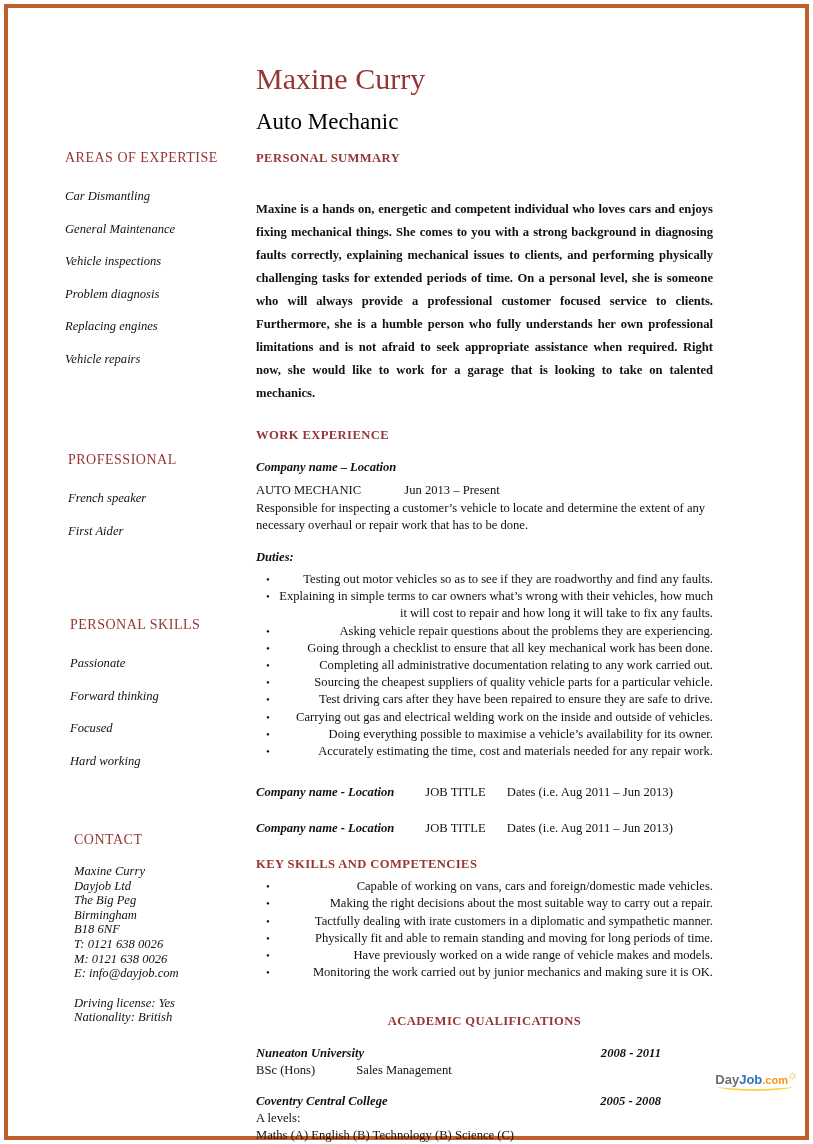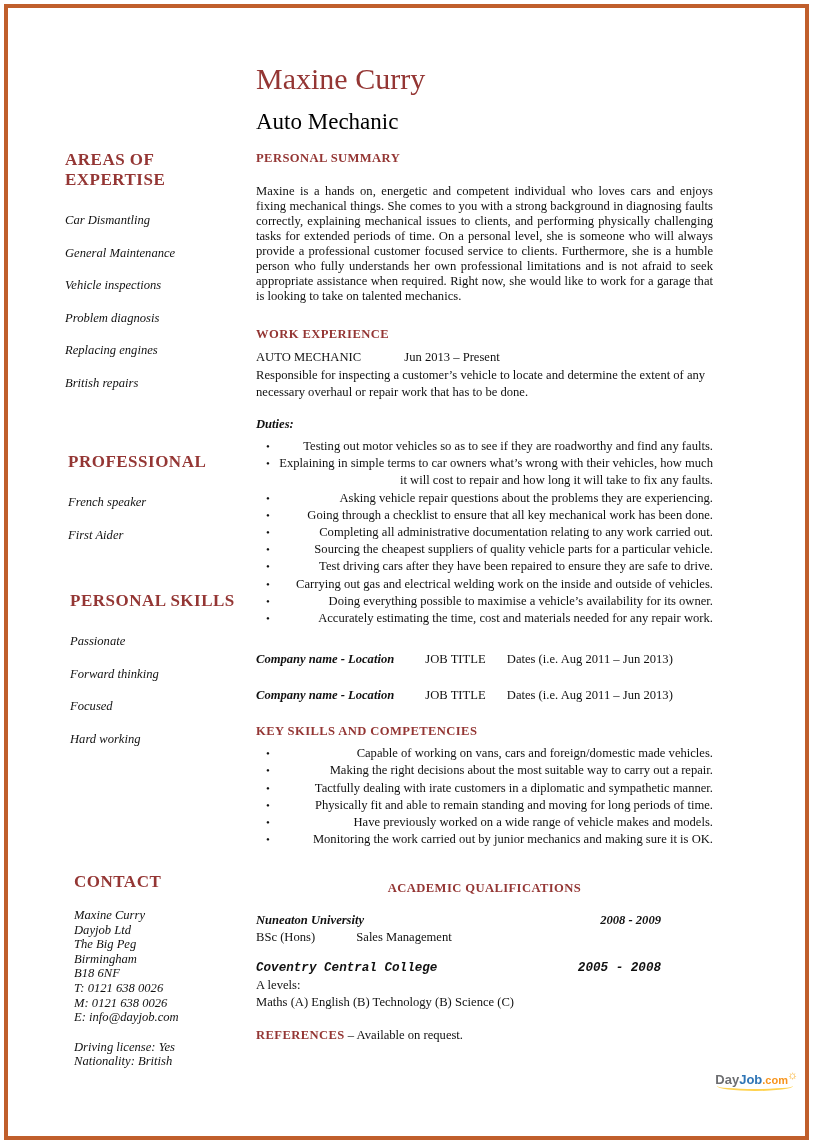--- a/index.html
+++ b/index.html
@@ -22,26 +22,26 @@
   .frame{
     position:absolute;inset:4px;
     border:4px solid var(--border);
     pointer-events:none;
   }
 
   
   .sb-section{position:absolute;width:185px;}
   .sb-expertise{left:65px;top:150px;}
   .sb-professional{left:68px;top:452px;}
-  .sb-skills{left:70px;top:591px;}
-  .sb-contact{left:74px;top:872px;}
+  .sb-skills{left:70px;top:617px;}
+  .sb-contact{left:74px;top:832px;}
   .sb-title{
     color:var(--accent);
-    font-weight:bold;
-    font-size:17px;
+    font-weight:normal;
+    font-size:14px;
     letter-spacing:.5px;
     margin-bottom:24px;
   }
   .sb-item{
     font-style:italic;
     line-height:1;
     margin-bottom:20px;
   }
   .sb-contact .sb-title{margin-bottom:16px;}
   .contact-line{
@@ -70,23 +70,24 @@
     color:var(--accent);
     font-weight:bold;
     letter-spacing:.4px;
     line-height:16px;
   }
   .h-summary{margin-top:14px;}
   .h-work{margin-top:22px;}
   .h-skills{margin-top:20px;}
   .h-academic{margin-top:32px;text-align:center;}
   .summary{
-    margin:18px 0 0;
-    line-height:15px;
+    margin:32px 0 0;
+    line-height:23px;
     text-align:justify;
+    font-weight:bold;
   }
   .bold-italic{font-weight:bold;font-style:italic;}
   .company-line{margin-top:17px;line-height:15px;}
   .role-line{margin-top:7px;line-height:16px;}
   .role-dates{margin-left:40px;}
   .role-summary{margin:2px 0 0;line-height:17px;}
   .duties-label{margin-top:16px;line-height:15px;}
   ul.bullets{
     list-style:none;
     margin:6px 0 0;
@@ -109,21 +110,21 @@
   .prev-role .pr-job{margin-left:28px;}
   .prev-role .pr-dates{margin-left:18px;}
   .edu-row{
     display:flex;
     justify-content:space-between;
     padding-right:52px;
     line-height:16px;
     text-align:center;
   }
   .edu-row-1{margin-top:16px;}
-  .edu-row-2{margin-top:14px;font-family:Liberation Mono, monospace;}
+  .edu-row-2{margin-top:14px;}
   .edu-detail{margin-top:2px;line-height:15.5px;}
   .edu-subject{margin-left:38px;}
   .references{margin-top:16px;line-height:16px;}
   .ref-heading{color:var(--accent);font-weight:bold;letter-spacing:.4px;}
 
   
   .logo{
     position:absolute;
     right:14px;top:1072px;
     font-family:"Liberation Sans", sans-serif;
@@ -155,21 +156,21 @@
 
   <aside>
 
     <section class="sb-section sb-expertise">
       <div class="sb-title">AREAS OF EXPERTISE</div>
       <div class="sb-item">Car Dismantling</div>
       <div class="sb-item">General Maintenance</div>
       <div class="sb-item">Vehicle inspections</div>
       <div class="sb-item">Problem diagnosis</div>
       <div class="sb-item">Replacing engines</div>
-      <div class="sb-item">British repairs</div>
+      <div class="sb-item">Vehicle repairs</div>
     </section>
 
     <section class="sb-section sb-professional">
       <div class="sb-title">PROFESSIONAL</div>
       <div class="sb-item">French speaker</div>
       <div class="sb-item">First Aider</div>
     </section>
 
     <section class="sb-section sb-skills">
       <div class="sb-title">PERSONAL SKILLS</div>
@@ -199,20 +200,21 @@
 
   <main class="main">
 
     <h1 class="candidate-name">Maxine Curry</h1>
     <h2 class="candidate-title">Auto Mechanic</h2>
 
     <div class="section-heading h-summary">PERSONAL SUMMARY</div>
     <p class="summary">Maxine is a hands on, energetic and competent individual who loves cars and enjoys fixing mechanical things. She comes to you with a strong background in diagnosing faults correctly, explaining mechanical issues to clients, and performing physically challenging tasks for extended periods of time. On a personal level, she is someone who will always provide a professional customer focused service to clients. Furthermore, she is a humble person who fully understands her own professional limitations and is not afraid to seek appropriate assistance when required. Right now, she would like to work for a garage that is looking to take on talented mechanics.</p>
 
     <div class="section-heading h-work">WORK EXPERIENCE</div>
+    <div class="company-line bold-italic">Company name – Location</div>
     <div class="role-line">
       <span>AUTO MECHANIC</span>
       <span class="role-dates">Jun 2013 – Present</span>
     </div>
     <p class="role-summary">Responsible for inspecting a customer’s vehicle to locate and determine the extent of any necessary overhaul or repair work that has to be done.</p>
 
     <div class="duties-label bold-italic">Duties:</div>
     <ul class="bullets">
       <li>Testing out motor vehicles so as to see if they are roadworthy and find any faults.</li>
       <li>Explaining in simple terms to car owners what’s wrong with their vehicles, how much it will cost to repair and how long it will take to fix any faults.</li>
@@ -244,21 +246,21 @@
       <li>Tactfully dealing with irate customers in a diplomatic and sympathetic manner.</li>
       <li>Physically fit and able to remain standing and moving for long periods of time.</li>
       <li>Have previously worked on a wide range of vehicle makes and models.</li>
       <li>Monitoring the work carried out by junior mechanics and making sure it is OK.</li>
     </ul>
 
     <div class="section-heading h-academic">ACADEMIC QUALIFICATIONS</div>
 
     <div class="edu-row edu-row-1">
       <span class="bold-italic">Nuneaton University</span>
-      <span class="bold-italic">2008 - 2009</span>
+      <span class="bold-italic">2008 - 2011</span>
     </div>
     <div class="edu-detail">
       <span>BSc (Hons)</span>
       <span class="edu-subject">Sales Management</span>
     </div>
 
     <div class="edu-row edu-row-2">
       <span class="bold-italic">Coventry Central College</span>
       <span class="bold-italic">2005 - 2008</span>
     </div>

